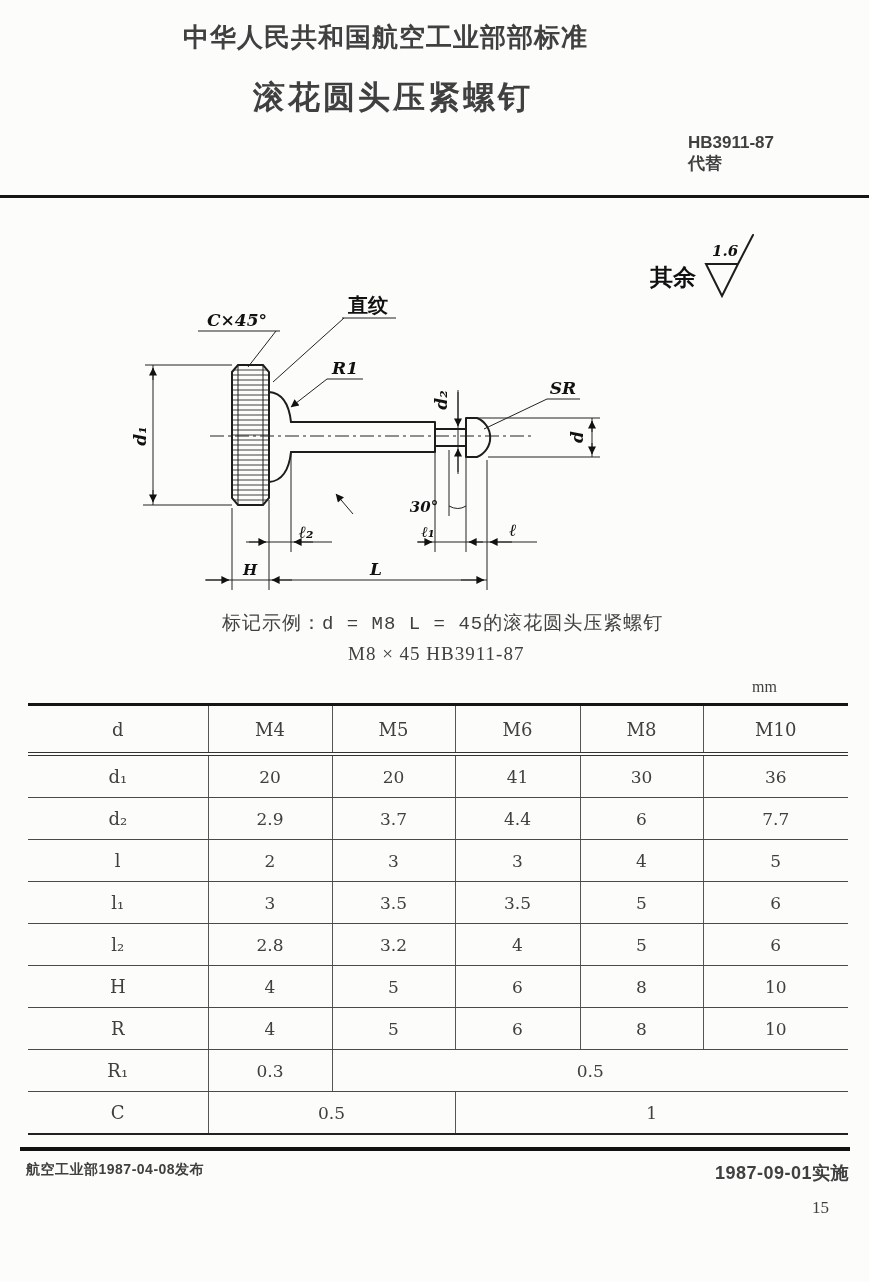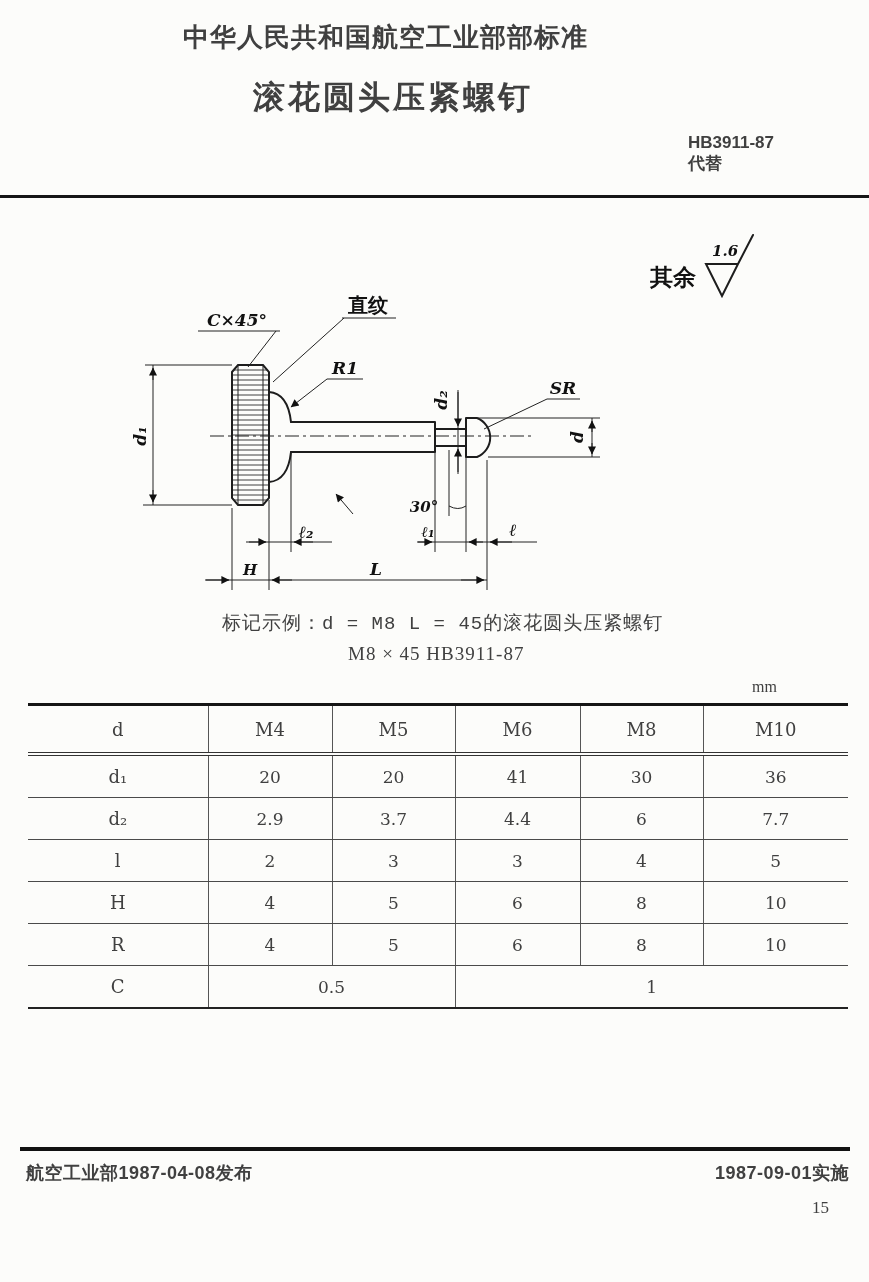--- a/index.html
+++ b/index.html
@@ -27,21 +27,21 @@
     border-top:1px solid #4a4a4a;border-bottom:1px solid #4a4a4a;
     border-left:1px solid #555;border-right:1px solid #555;
     text-align:center;vertical-align:middle;height:41px;padding:0;
     font-family:"DejaVu Serif","Liberation Serif",serif;
   }
   .dim-table td:first-child{border-left:0;}
   .dim-table td:last-child{border-right:0;}
   .dim-table tr.hdr td{height:46px;border-top:0;border-bottom:4px double #333;font-size:18px;}
   .dim-table td.lbl{font-size:18px;}
   .rule-footer{left:20px;top:1147px;width:830px;height:4px;background:#111;}
-  .footer-left{left:26px;top:1161px;font-size:18px;letter-spacing:.5px;}
+  .footer-left{left:26px;top:1161px;font-size:14px;letter-spacing:.5px;}
   .footer-right{left:645px;top:1161px;width:204px;text-align:right;font-size:18px;letter-spacing:.5px;}
   .page-num{left:812px;top:1198px;font-size:17px;font-family:Liberation Serif, serif;}
   svg.drawing{position:absolute;left:0;top:0;pointer-events:none;}
   svg .ol{stroke:#1d1d1d;stroke-width:2;fill:none;stroke-linecap:round;}
   svg .thin{stroke:#222;stroke-width:1;fill:none;}
   svg .knurl{stroke:#2a2a2a;stroke-width:0.9;fill:none;}
   svg text{fill:#111;}
   .dimtxt{font-family:"DejaVu Serif","Liberation Serif",serif;font-style:italic;font-size:17px;font-weight:700;}
   .dimtxt-sm{font-family:"DejaVu Serif","Liberation Serif",serif;font-style:italic;font-size:15px;font-weight:700;}
   .cjktxt{font-family:"Liberation Sans","DejaVu Sans",sans-serif;font-weight:700;font-size:20px;}
@@ -174,34 +174,55 @@
       </tr>
       <tr>
         <td class="lbl">l</td>
         <td>2</td>
         <td>3</td>
         <td>3</td>
         <td>4</td>
         <td>5</td>
       </tr>
       <tr>
+        <td class="lbl">l₁</td>
+        <td>3</td>
+        <td>3.5</td>
+        <td>3.5</td>
+        <td>5</td>
+        <td>6</td>
+      </tr>
+      <tr>
+        <td class="lbl">l₂</td>
+        <td>2.8</td>
+        <td>3.2</td>
+        <td>4</td>
+        <td>5</td>
+        <td>6</td>
+      </tr>
+      <tr>
         <td class="lbl">H</td>
         <td>4</td>
         <td>5</td>
         <td>6</td>
         <td>8</td>
         <td>10</td>
       </tr>
       <tr>
         <td class="lbl">R</td>
         <td>4</td>
         <td>5</td>
         <td>6</td>
         <td>8</td>
         <td>10</td>
+      </tr>
+      <tr>
+        <td class="lbl">R₁</td>
+        <td>0.3</td>
+        <td colspan="4">0.5</td>
       </tr>
       <tr>
         <td class="lbl">C</td>
         <td colspan="2">0.5</td>
         <td colspan="3">1</td>
       </tr>
     </tbody>
   </table>
 
   <div class="abs rule-footer"></div>

